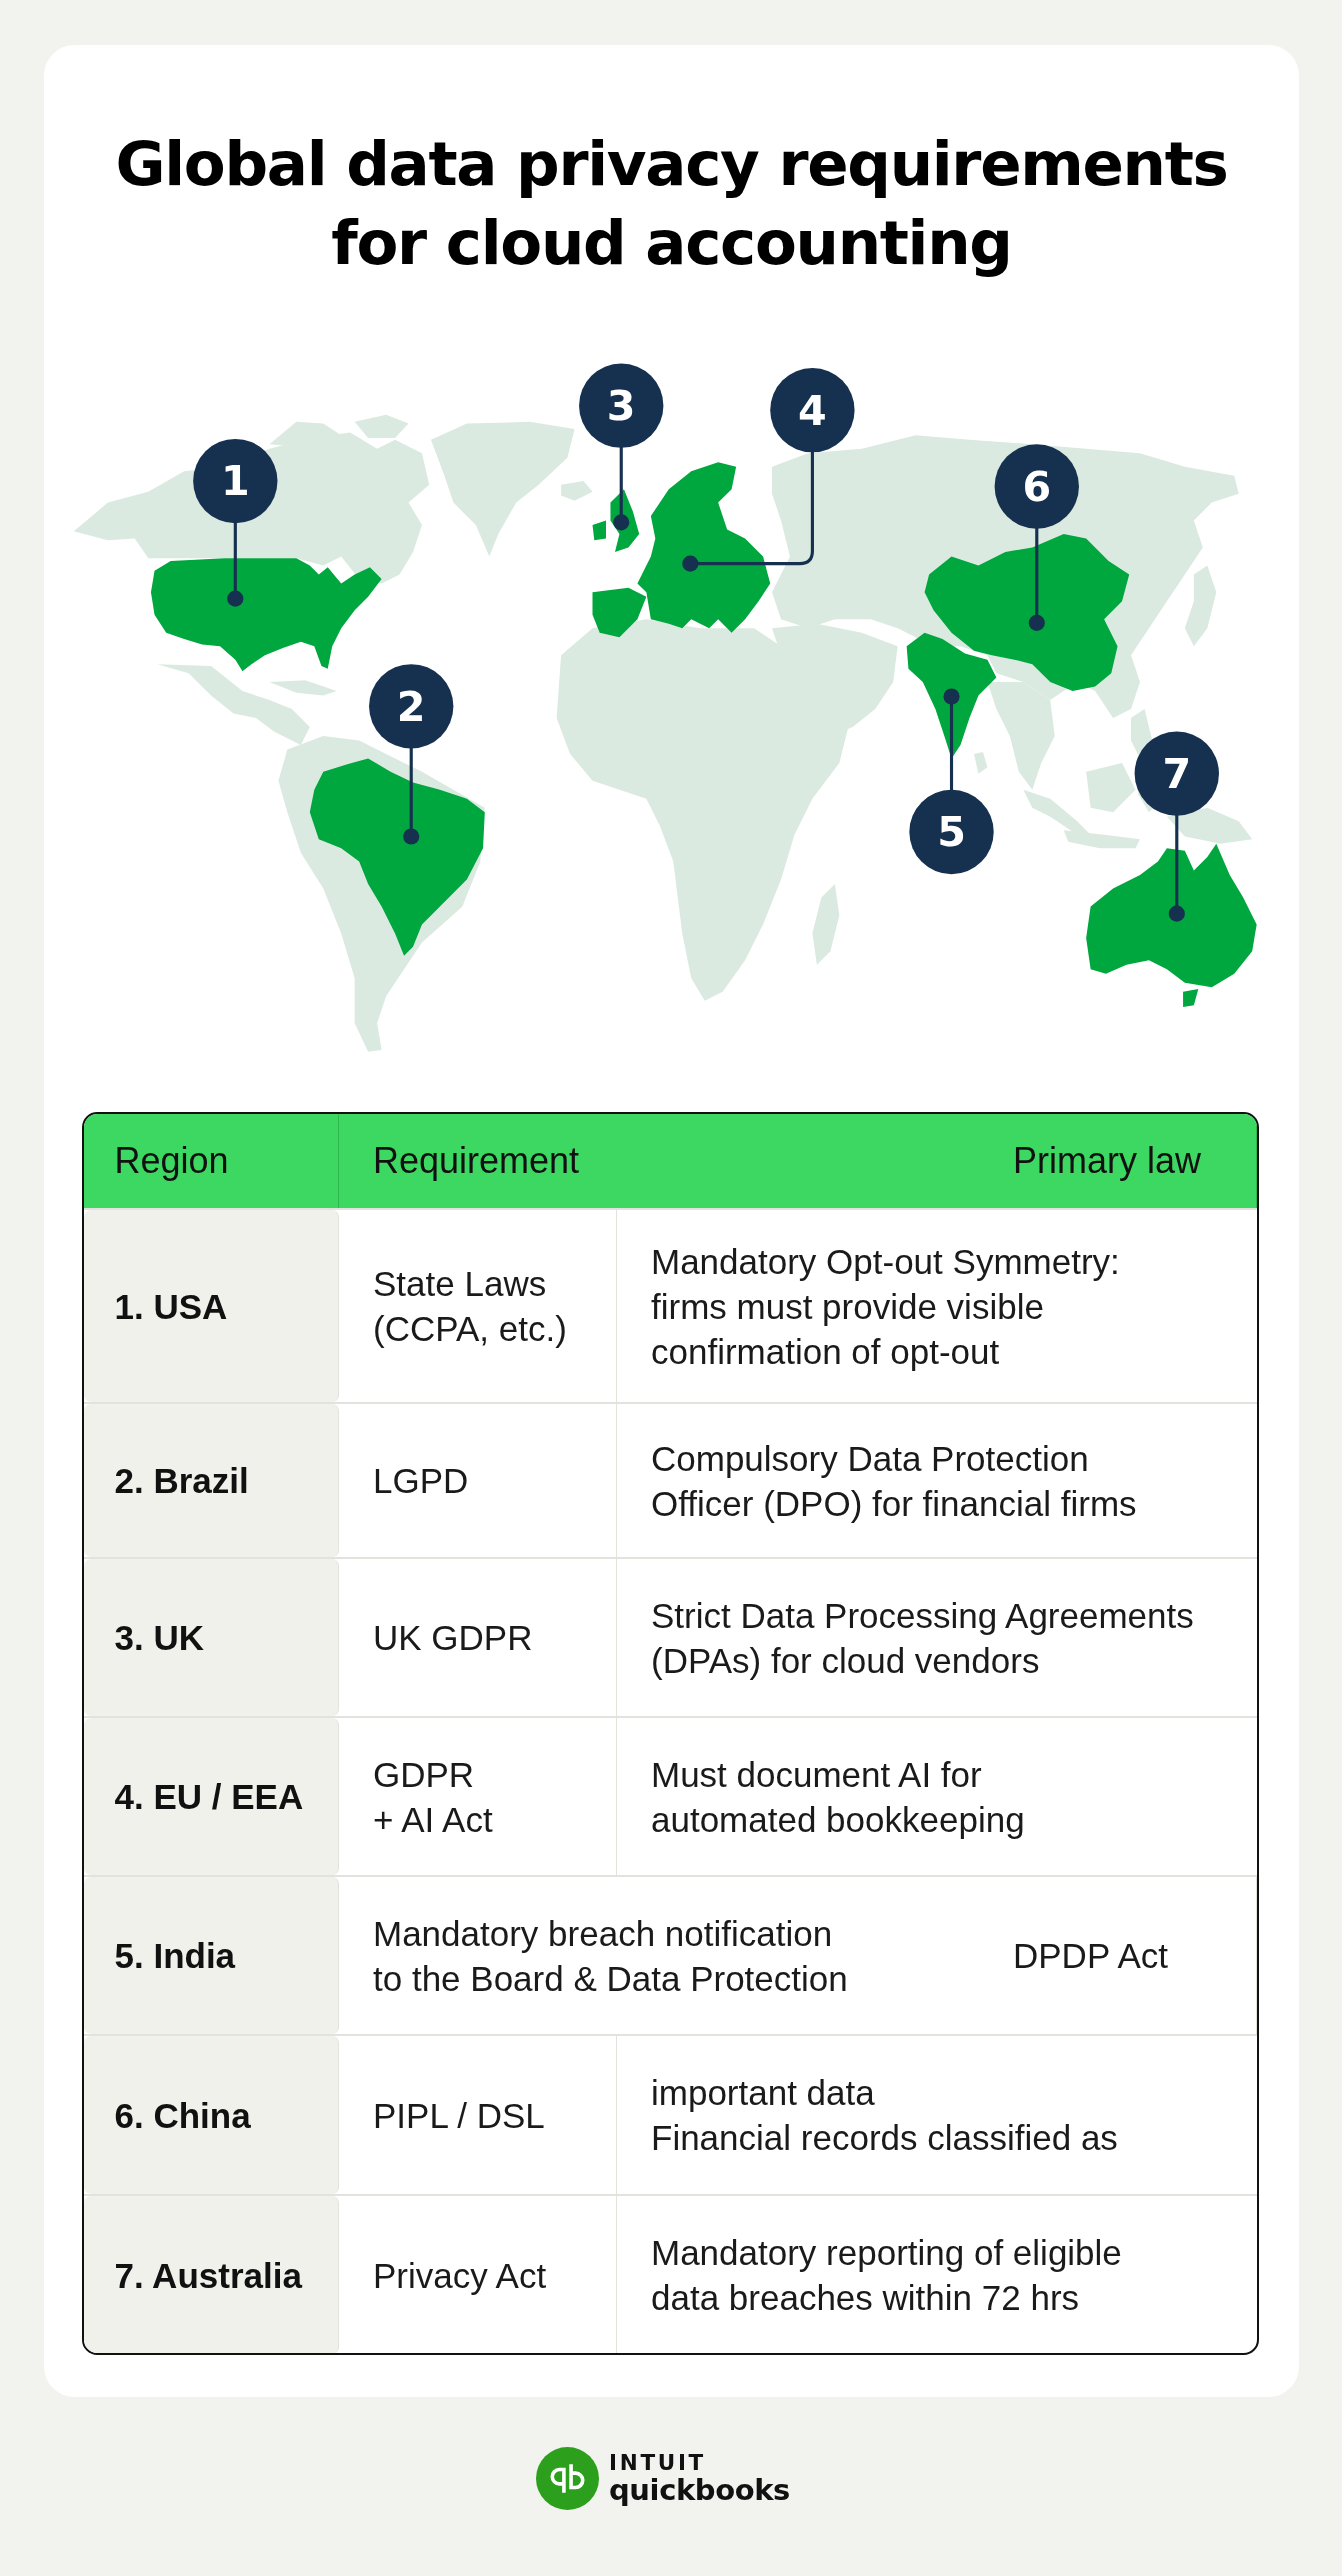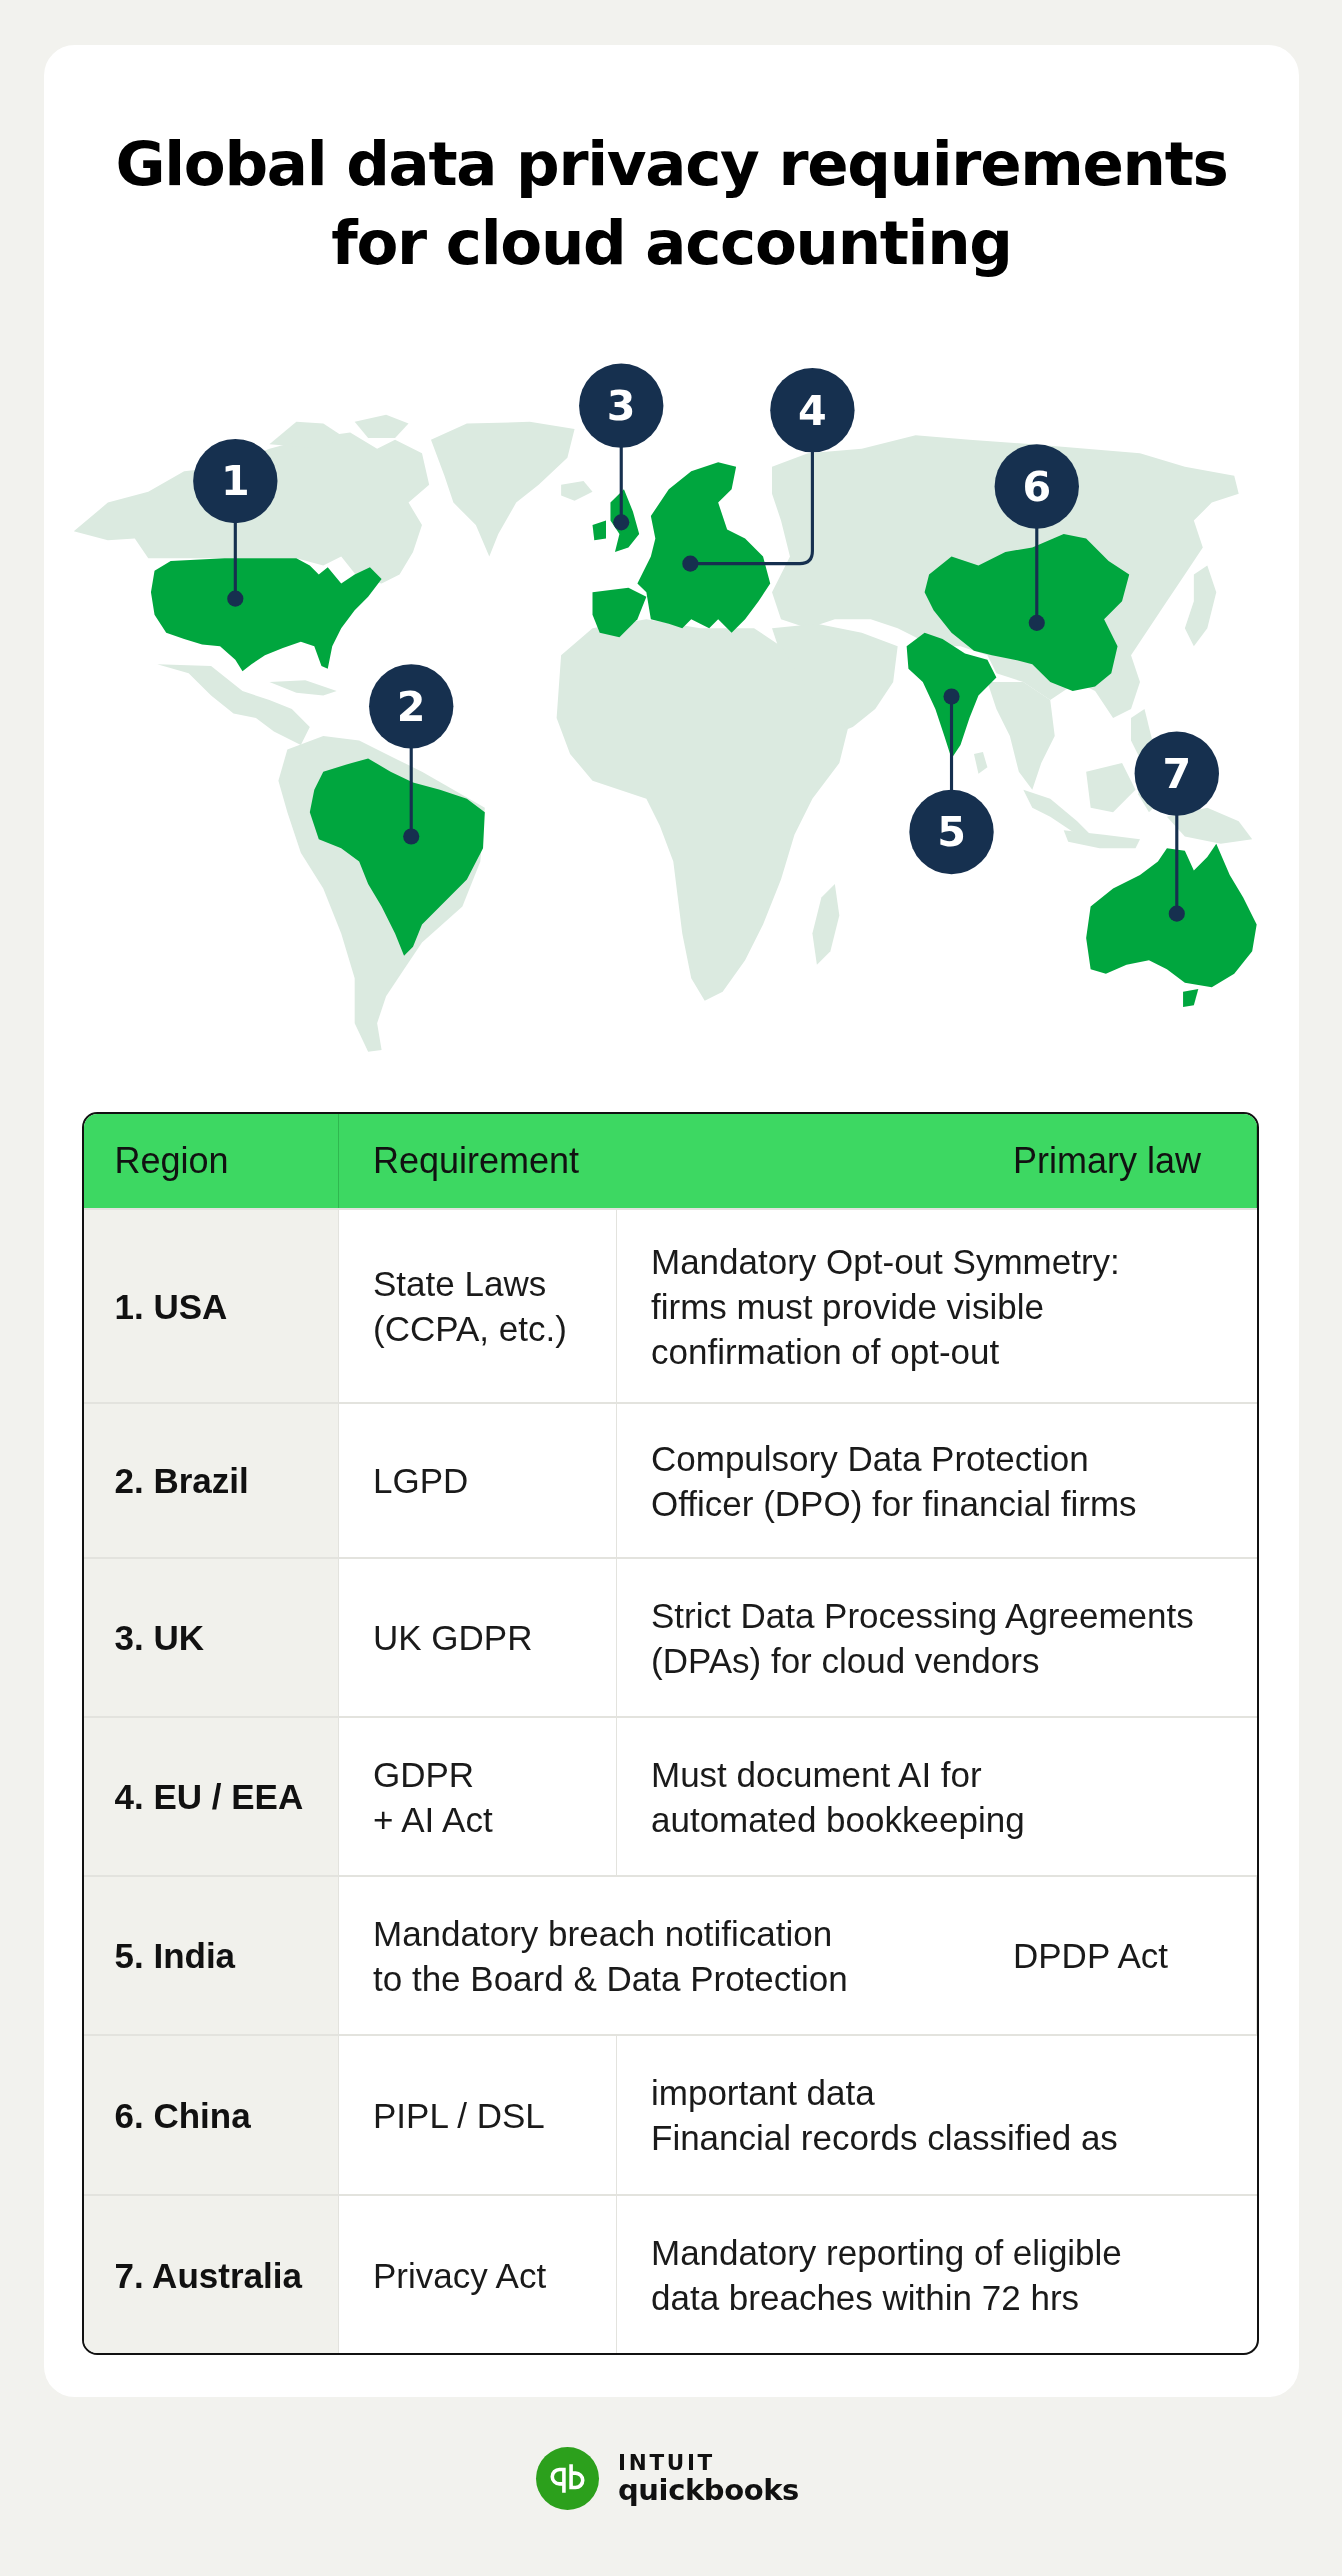--- a/index.html
+++ b/index.html
@@ -9,27 +9,27 @@
   .map{position:absolute;left:0;top:359px;width:1343px;height:718px;}
   .table{position:absolute;left:82px;top:1112px;width:1177px;height:1243px;border:2.7px solid #111;border-radius:15.3px;overflow:hidden;box-sizing:border-box;background:#fff;}
   .thead{display:flex;height:94px;background:#3dd862;}
   .th{display:flex;align-items:center;font-weight:normal;font-size:36px;color:#111;box-sizing:border-box;}
   .c1{width:255px;padding-left:30.5px;}
   .c2{width:278px;padding-left:34px;}
   .c3{flex:1;padding-left:34px;}
   .thead .c1,.thead .c2{border-right:1.8px solid #2fb84f;}
   .row{display:flex;border-top:2.7px solid #e3e3de;box-sizing:border-box;}
   .row .td{display:flex;align-items:center;font-size:35px;line-height:45px;box-sizing:border-box;}
-  .row .c1{background:#f1f1ec;font-weight:bold;border-right:1.8px solid #e3e3de;}
+  .row .c1{background:#f1f1ec;font-weight:bold;border-right:1.8px solid #e3e3de;border-radius:7px;}
   .row .c2{border-right:1.8px solid #e3e3de;color:#1a1a1a;}
   .row .c3{color:#1a1a1a;padding-right:18px;}
   .cell-lines span{display:block;}
   .logo{position:absolute;left:536px;top:2446px;height:65px;display:flex;align-items:center;}
   .logo-mark{width:63px;height:63px;border-radius:50%;background:#2ca01c;display:flex;align-items:center;justify-content:center;}
-  .logo-text{margin-left:19px;display:flex;flex-direction:column;line-height:1;}
+  .logo-text{margin-left:10px;display:flex;flex-direction:column;line-height:1;}
   .logo-intuit{font-family:"DejaVu Sans",sans-serif;font-weight:bold;font-size:21.5px;letter-spacing:2.7px;color:#111;}
   .logo-qb{font-family:"DejaVu Sans",sans-serif;font-weight:bold;font-size:29px;letter-spacing:-0.4px;color:#111;margin-top:1.8px;}
   .marker-num{font-family:"DejaVu Sans",sans-serif;font-weight:bold;font-size:46px;fill:#fff;}
 </style>
 </head>
 <body>
 
 <div class="card"></div>
 
 <h1 class="title">

